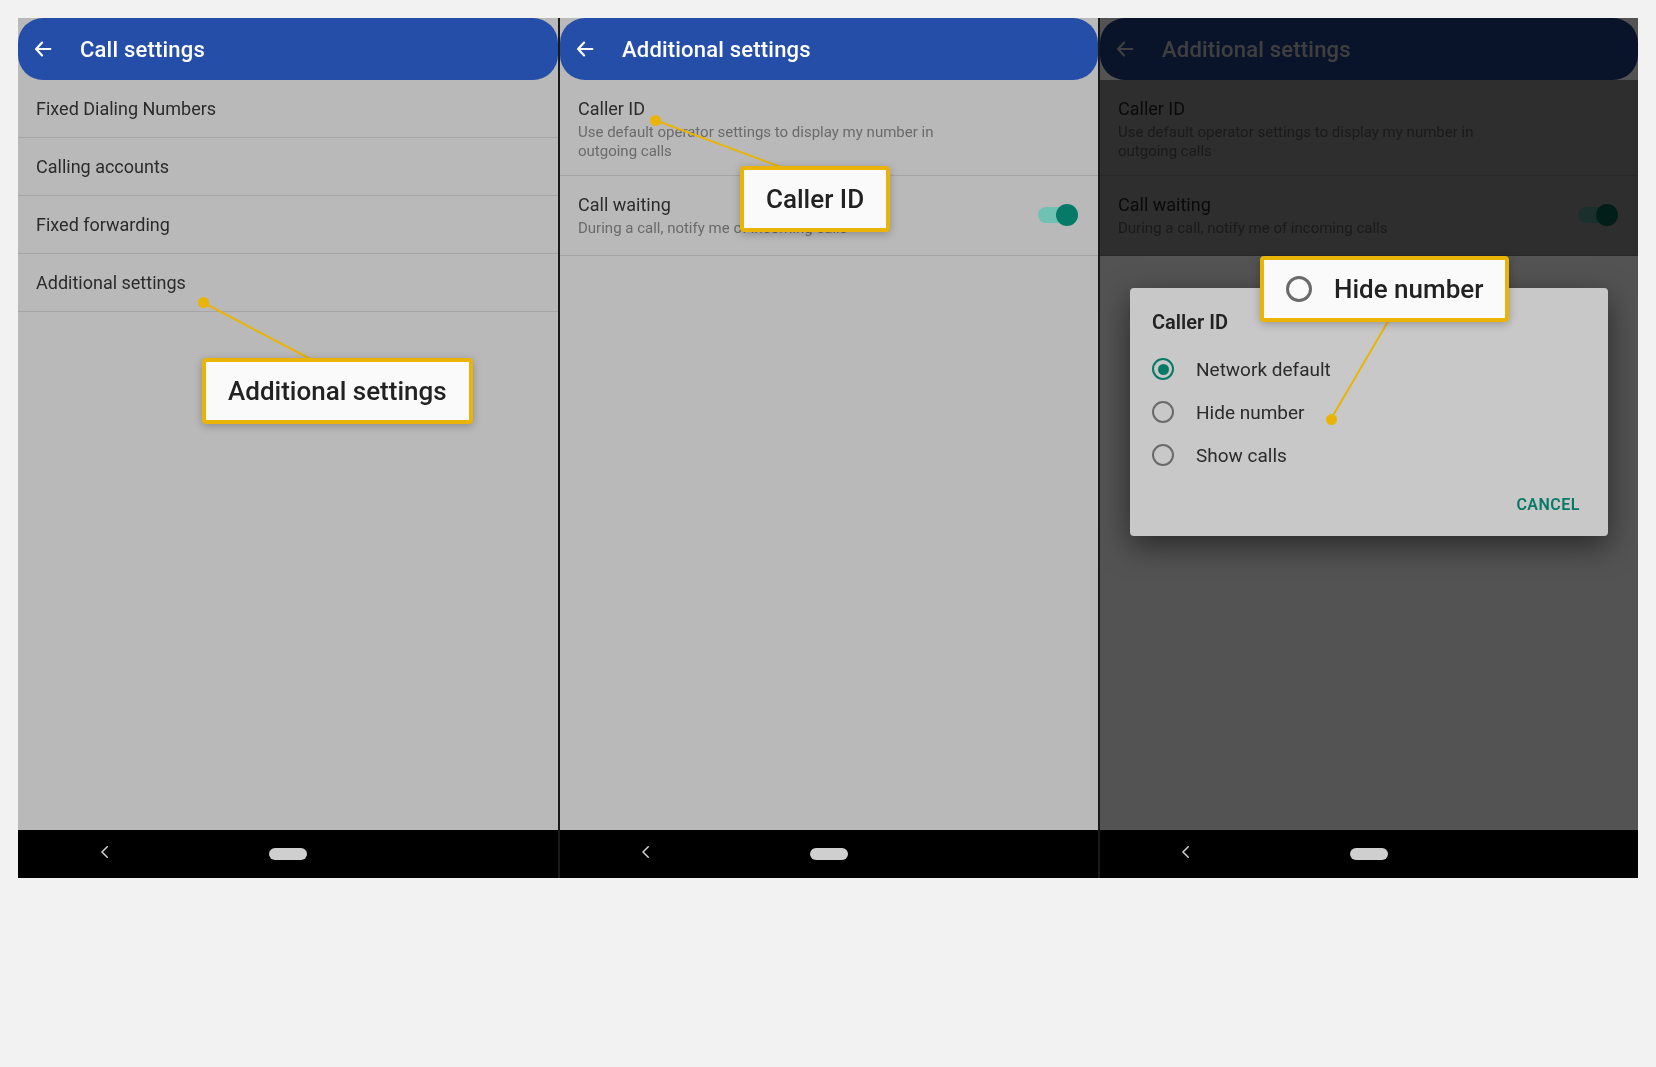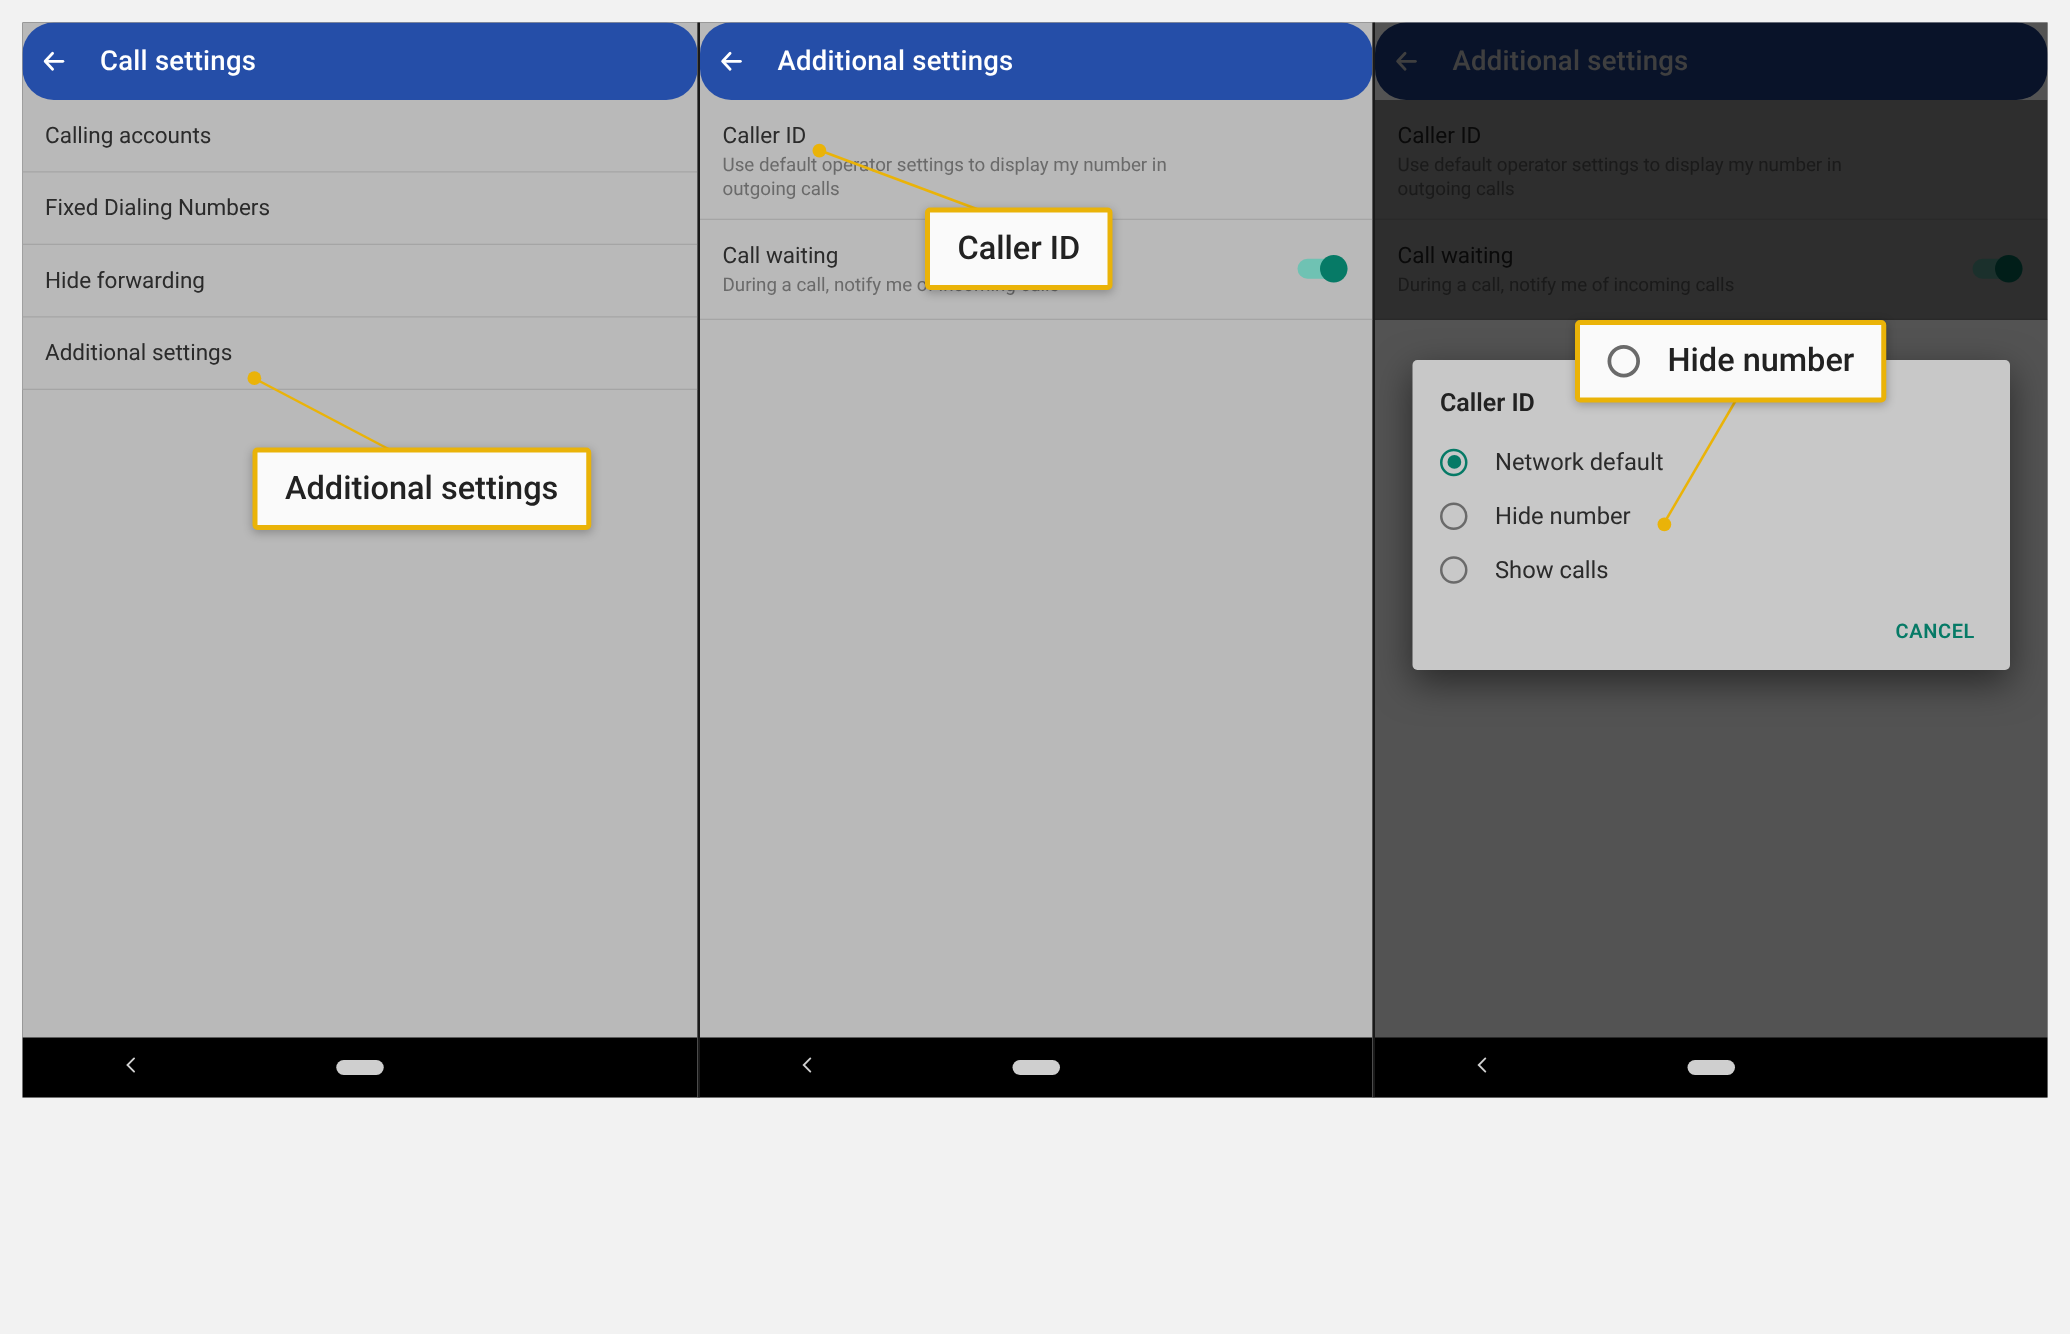--- a/index.html
+++ b/index.html
@@ -85,21 +85,21 @@
     position:absolute;
     left:30px; right:30px;
     top:270px;
     background:#c8c8c8;
     border-radius:4px;
     box-shadow: 0 10px 30px rgba(0,0,0,0.5);
     padding: 22px 22px 14px 22px;
   }
   .dialog .dlg-title { font-size:20px; font-weight:600; color:#222; margin-bottom:14px;}
   .opt {
-    display:flex; align-items:center; gap:22px;
+    display:flex; align-items:flex-start; gap:22px;
     padding:10px 0;
     font-size:19px; color:#2b2b2b;
   }
   .radio {
     width:22px; height:22px; border:2.5px solid #6a6a6a; border-radius:50%;
     display:flex; align-items:center; justify-content:center;
   }
   .radio.selected { border-color:#067a66; }
   .radio.selected::after{
     content:""; width:11px; height:11px; border-radius:50%; background:#067a66;
@@ -136,27 +136,27 @@
       <span class="back-icon">
         <svg viewBox="0 0 24 24" fill="none" stroke="#fff" stroke-width="2.4" stroke-linecap="round" stroke-linejoin="round">
             <line x1="20" y1="12" x2="5" y2="12"></line>
             <polyline points="11 5 4.5 12 11 19"></polyline>
           </svg>
       </span>
       <span class="title">Call settings</span>
     </div>
     <div class="list">
       <div class="row">
+        <span>Fixed Dialing Numbers</span>
+      </div>
+      <div class="row">
         <span>Calling accounts</span>
       </div>
       <div class="row">
-        <span>Fixed Dialing Numbers</span>
-      </div>
-      <div class="row">
-        <span>Hide forwarding</span>
+        <span>Fixed forwarding</span>
       </div>
       <div class="row">
         <span>Additional settings</span>
       </div>
     </div>
 
     <div class="dot" style="left:180px; top:279px;"></div>
     <svg class="connector" style="left:0; top:0;">
       <line x1="186" y1="285" x2="300" y2="345"></line>
     </svg>

